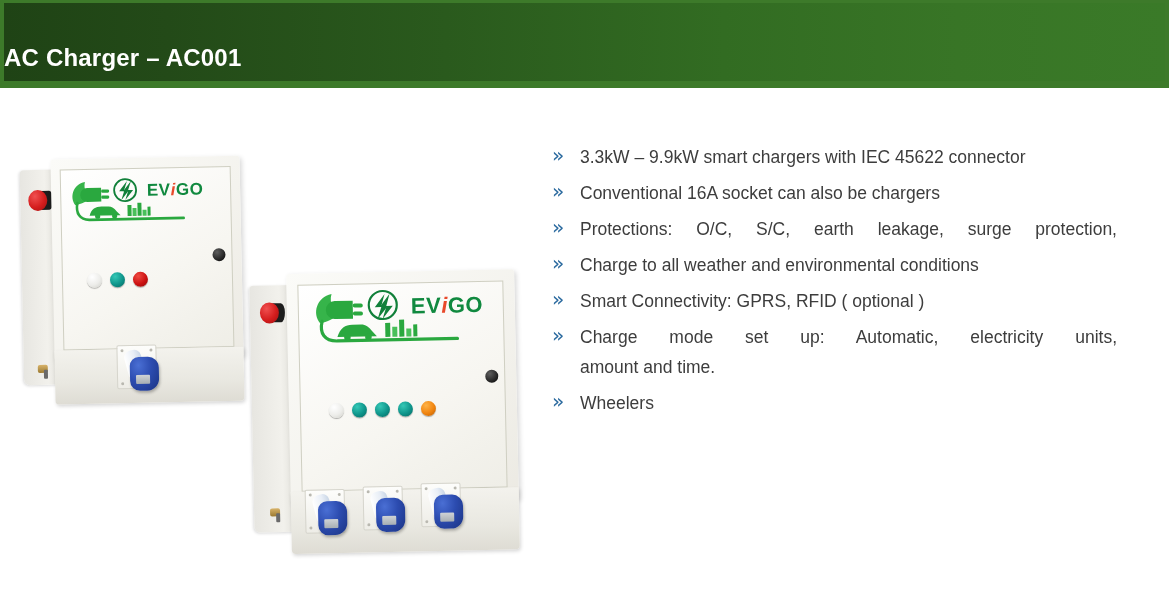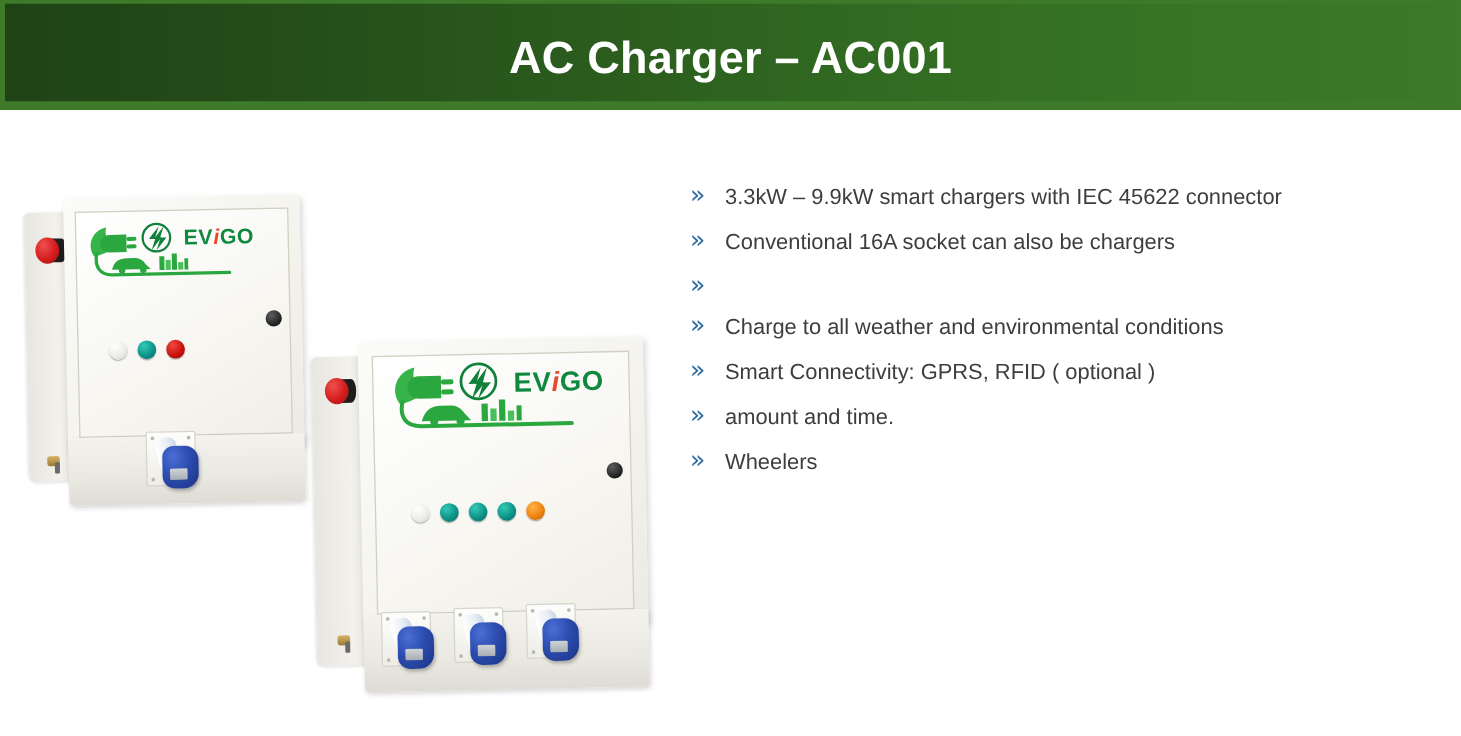--- a/index.html
+++ b/index.html
@@ -29,27 +29,27 @@
     position: absolute;
     left: 4px;
     top: 3px;
     width: 1161px;
     height: 78px;
     background: linear-gradient(to right, #1f4315 0%, #234a18 14%, #2a5a1d 38%, #326c22 62%, #387526 82%, #3a7a28 100%);
   }
   #header-title {
     position: absolute;
     left: 0;
-    top: 4px;
+    top: 16px;
     width: 1161px;
     height: 78px;
     line-height: 78px;
-    text-align: center;
+    text-align: left;
     color: #ffffff;
-    font-size: 36px;
+    font-size: 24px;
     font-weight: bold;
     letter-spacing: 0.2px;
     white-space: nowrap;
   }
 
   
   #bullet-list {
     position: absolute;
     left: 552px;
     top: 142px;
@@ -453,36 +453,38 @@
   </div>
 
   <div class="bullet-row">
     <span class="bullet-marker">»</span>
     <span class="bullet-text">Conventional 16A socket can also be chargers</span>
   </div>
 
   <div class="bullet-row">
     <span class="bullet-marker">»</span>
     <span class="bullet-text">
+      <span class="just-line">Protections: O/C, S/C, earth leakage, surge protection,</span>
     </span>
   </div>
 
   <div class="bullet-row">
     <span class="bullet-marker">»</span>
     <span class="bullet-text">Charge to all weather and environmental conditions</span>
   </div>
 
   <div class="bullet-row">
     <span class="bullet-marker">»</span>
     <span class="bullet-text">Smart Connectivity: GPRS, RFID ( optional )</span>
   </div>
 
   <div class="bullet-row">
     <span class="bullet-marker">»</span>
     <span class="bullet-text">
+      <span class="just-line">Charge mode set up: Automatic, electricity units,</span>
       <span>amount and time.</span>
     </span>
   </div>
 
   <div class="bullet-row">
     <span class="bullet-marker">»</span>
     <span class="bullet-text">
       <span>Wheelers</span>
     </span>
   </div>

